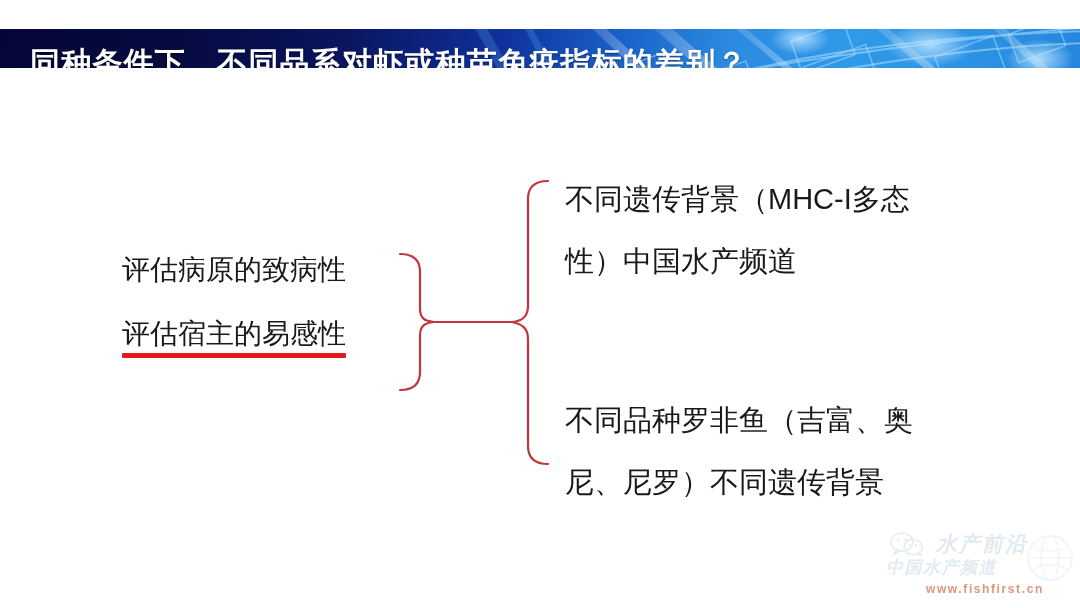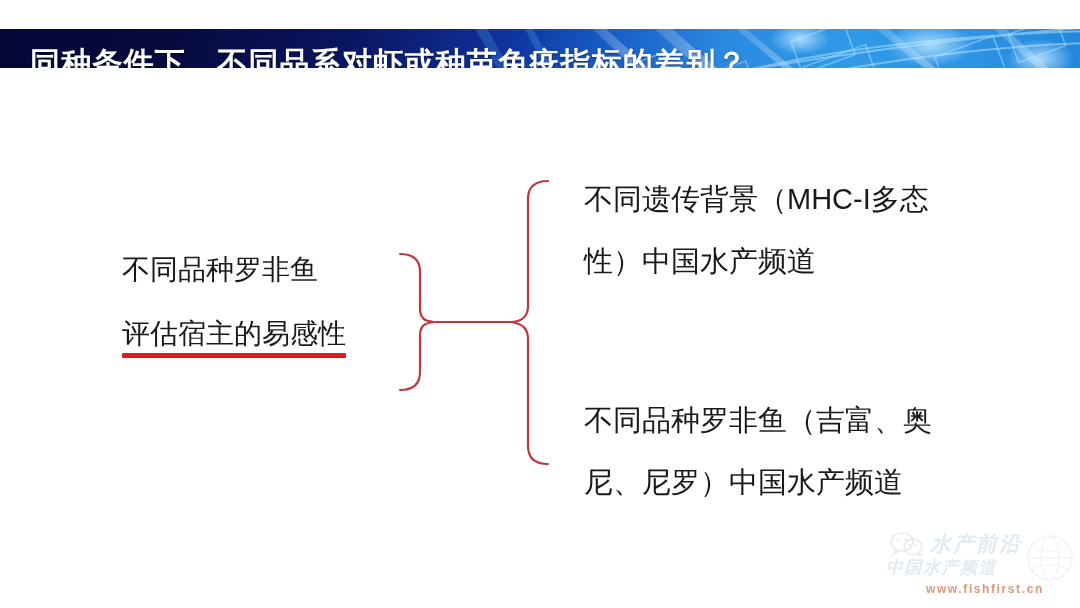--- a/index.html
+++ b/index.html
@@ -86,21 +86,20 @@
     width: 224px;
     height: 5px;
     background: #e2191c;
     border-radius: 1px;
   }
 
   .right-block {
     position: absolute;
     left: 565px;
     width: 380px;
-    margin-left: 19px;
   }
   .right-block.first { top: 100px; }
   .right-block.second { top: 321px; }
   .right-block .line {
     color: #191919;
     font-size: 29px;
     line-height: 62px;
     white-space: nowrap;
   }
 
@@ -121,21 +120,21 @@
     width: 200px;
     height: 84px;
     opacity: 0.55;
   }
   #watermark .wm-row1 {
     position: absolute;
     left: 10px;
     top: 6px;
     display: flex;
     align-items: center;
-    gap: 6px;
+    gap: 12px;
   }
   #watermark .wm-main {
     color: #c9d8e6;
     font-size: 21px;
     font-weight: bold;
     letter-spacing: 2px;
     font-style: italic;
     text-shadow: 0 1px 0 #ffffff;
   }
   #watermark .wm-row2 {
@@ -252,32 +251,32 @@
         <path d="M548,396
                  C 534,396 528,390 528,378
                  L 528,271
                  C 528,260 522,256 512,254"></path>
       </g>
 
       <path d="M434,254 L512,254" stroke="#c2373f" stroke-width="2.2" stroke-linecap="round" fill="none"></path>
     </svg>
 
     <div class="left-block">
-      <div class="line">不同品种罗非鱼</div>
+      <div class="line">评估病原的致病性</div>
       <div class="line underlined">评估宿主的易感性</div>
     </div>
 
     <div class="right-block first">
       <div class="line">不同遗传背景（MHC-I多态</div>
       <div class="line">性）中国水产频道</div>
     </div>
 
     <div class="right-block second">
       <div class="line">不同品种罗非鱼（吉富、奥</div>
-      <div class="line">尼、尼罗）中国水产频道</div>
+      <div class="line">尼、尼罗）不同遗传背景</div>
     </div>
 
   </div>
 
   <div id="watermark">
     <svg class="wm-globe" viewBox="0 0 52 52">
       <circle cx="26" cy="26" r="22" fill="none" stroke="#ccdced" stroke-width="2"></circle>
       <ellipse cx="26" cy="26" rx="9" ry="22" fill="none" stroke="#ccdced" stroke-width="1.6"></ellipse>
       <line x1="4" y1="26" x2="48" y2="26" stroke="#ccdced" stroke-width="1.6"></line>
       <path d="M8,14 C18,21 34,21 44,14" fill="none" stroke="#ccdced" stroke-width="1.4"></path>

